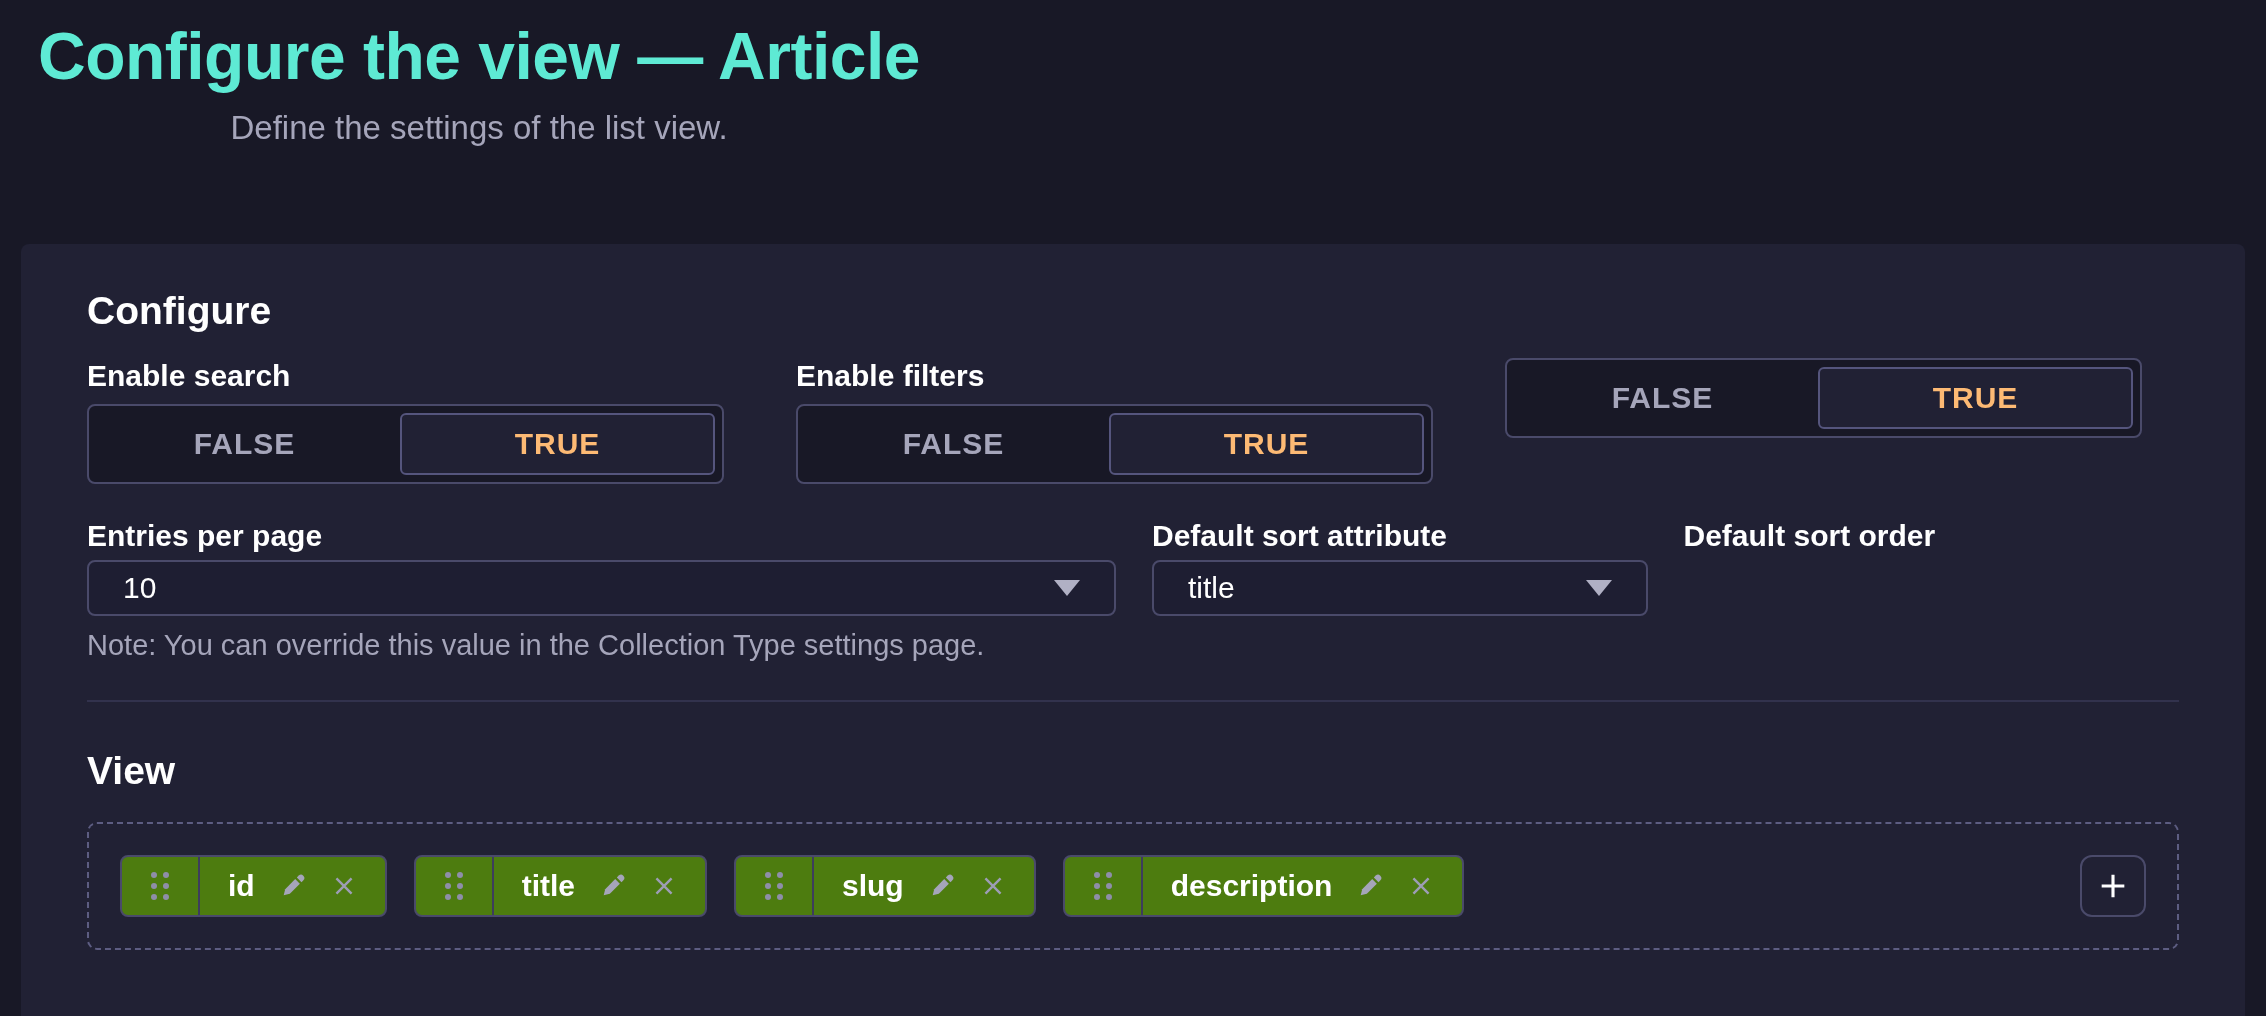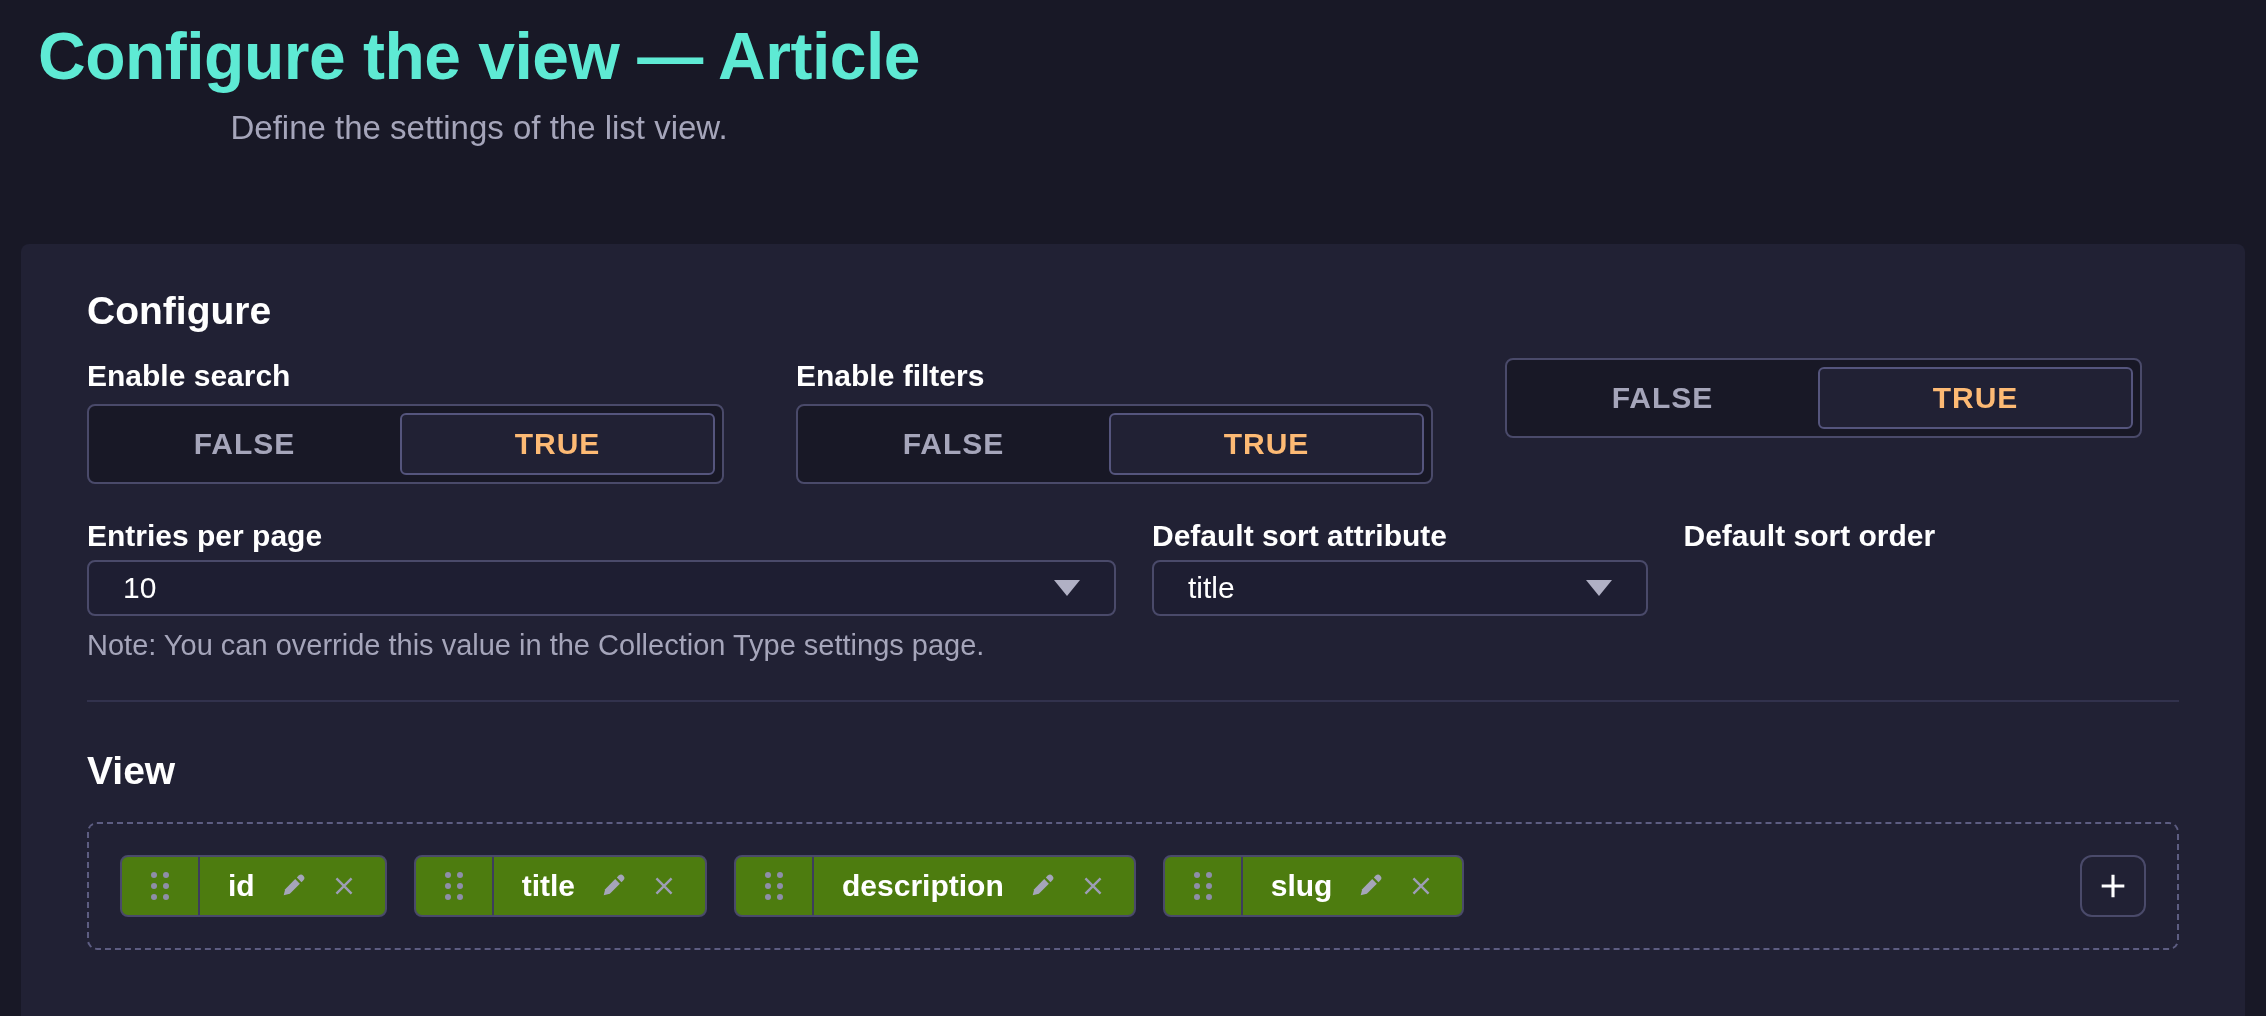--- a/index.html
+++ b/index.html
@@ -223,50 +223,50 @@
             <circle cx="7" cy="7" r="3"></circle>
                 <circle cx="19" cy="7" r="3"></circle>
             <circle cx="7" cy="18" r="3"></circle>
                 <circle cx="19" cy="18" r="3"></circle>
             <circle cx="7" cy="29" r="3"></circle>
                 <circle cx="19" cy="29" r="3"></circle>
               </g>
             </svg>
         </div>
         <div class="chip-body">
+          <span class="chip-label">slug</span>
+          <button class="icon-btn">
+            <svg width="28" height="28" viewBox="0 0 24 24" fill="#a5a5ba">
+              <path d="M15.3 4.7l4 4 1.6-1.6a2.83 2.83 0 0 0-4-4z"></path>
+              <path d="M13.9 6.1l4 4-8.6 8.6-5.3 1.3 1.3-5.3z"></path>
+              </svg>
+          </button>
+          <button class="icon-btn">
+            <svg width="26" height="26" viewBox="0 0 24 24" stroke="#9d9db5" stroke-width="2.2" fill="none">
+              <path d="M5 5l14 14M19 5L5 19"></path>
+              </svg>
+          </button>
+        </div>
+      </div>
+
+      <div class="chip">
+        <div class="chip-handle">
+          <svg width="26" height="36" viewBox="0 0 26 36">
+              <g fill="#8e8ea9">
+            <circle cx="7" cy="7" r="3"></circle>
+                <circle cx="19" cy="7" r="3"></circle>
+            <circle cx="7" cy="18" r="3"></circle>
+                <circle cx="19" cy="18" r="3"></circle>
+            <circle cx="7" cy="29" r="3"></circle>
+                <circle cx="19" cy="29" r="3"></circle>
+              </g>
+            </svg>
+        </div>
+        <div class="chip-body">
           <span class="chip-label">description</span>
-          <button class="icon-btn">
-            <svg width="28" height="28" viewBox="0 0 24 24" fill="#a5a5ba">
-              <path d="M15.3 4.7l4 4 1.6-1.6a2.83 2.83 0 0 0-4-4z"></path>
-              <path d="M13.9 6.1l4 4-8.6 8.6-5.3 1.3 1.3-5.3z"></path>
-              </svg>
-          </button>
-          <button class="icon-btn">
-            <svg width="26" height="26" viewBox="0 0 24 24" stroke="#9d9db5" stroke-width="2.2" fill="none">
-              <path d="M5 5l14 14M19 5L5 19"></path>
-              </svg>
-          </button>
-        </div>
-      </div>
-
-      <div class="chip">
-        <div class="chip-handle">
-          <svg width="26" height="36" viewBox="0 0 26 36">
-              <g fill="#8e8ea9">
-            <circle cx="7" cy="7" r="3"></circle>
-                <circle cx="19" cy="7" r="3"></circle>
-            <circle cx="7" cy="18" r="3"></circle>
-                <circle cx="19" cy="18" r="3"></circle>
-            <circle cx="7" cy="29" r="3"></circle>
-                <circle cx="19" cy="29" r="3"></circle>
-              </g>
-            </svg>
-        </div>
-        <div class="chip-body">
-          <span class="chip-label">slug</span>
           <button class="icon-btn">
             <svg width="28" height="28" viewBox="0 0 24 24" fill="#a5a5ba">
               <path d="M15.3 4.7l4 4 1.6-1.6a2.83 2.83 0 0 0-4-4z"></path>
               <path d="M13.9 6.1l4 4-8.6 8.6-5.3 1.3 1.3-5.3z"></path>
               </svg>
           </button>
           <button class="icon-btn">
             <svg width="26" height="26" viewBox="0 0 24 24" stroke="#9d9db5" stroke-width="2.2" fill="none">
               <path d="M5 5l14 14M19 5L5 19"></path>
               </svg>

